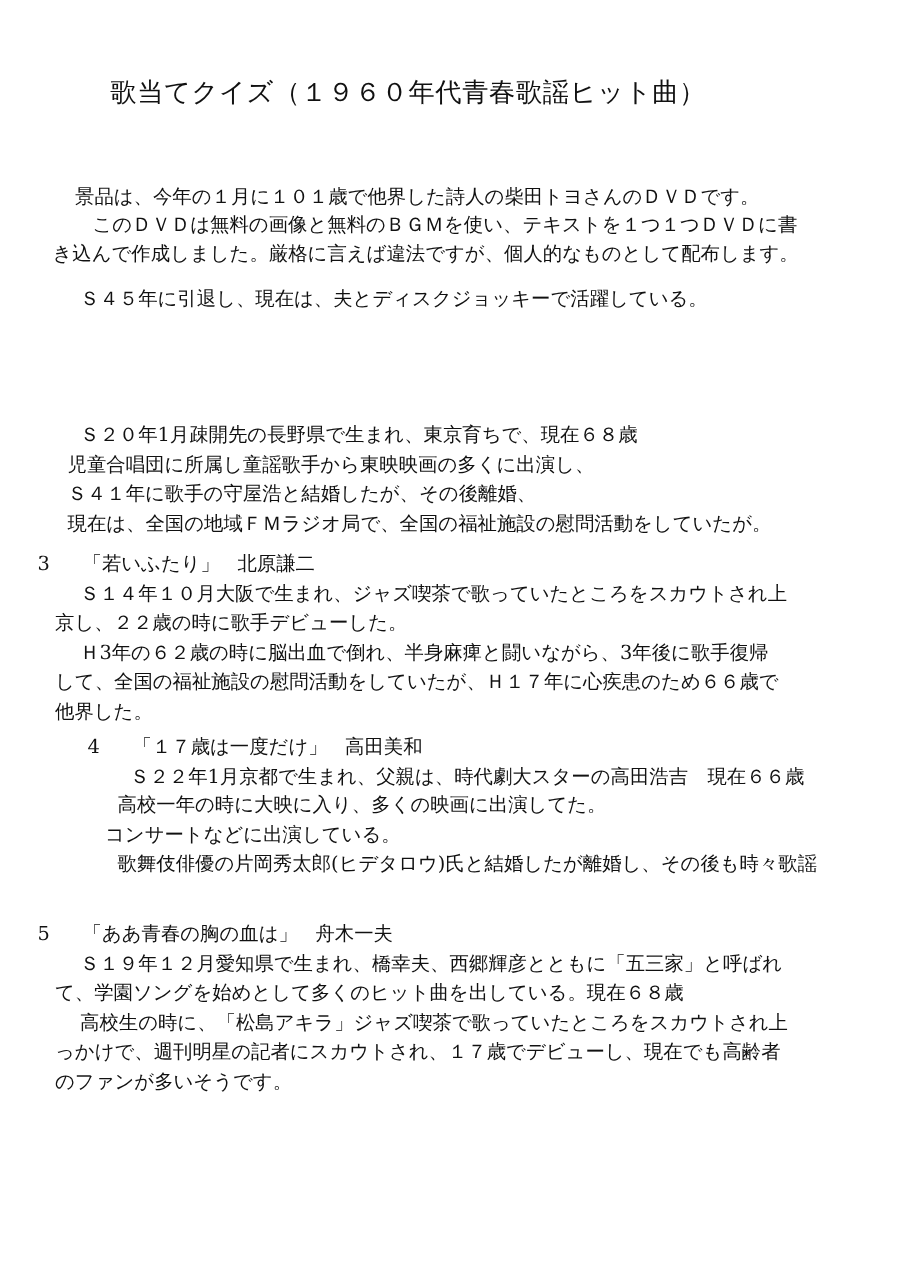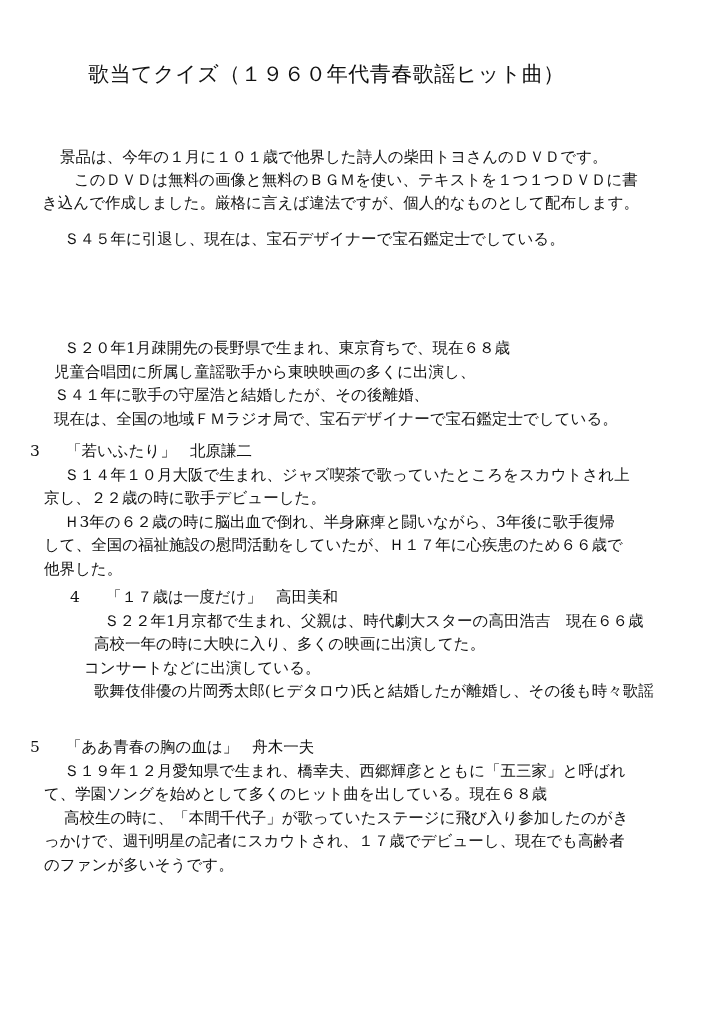--- a/index.html
+++ b/index.html
@@ -77,28 +77,28 @@
 
 <div class="page-title">歌当てクイズ（１９６０年代青春歌謡ヒット曲）</div>
 
 <div class="intro">
   <span class="line indent1">景品は、今年の１月に１０１歳で他界した詩人の柴田トヨさんのＤＶＤです。</span>
   <span class="line indent2">このＤＶＤは無料の画像と無料のＢＧＭを使い、テキストを１つ１つＤＶＤに書</span>
   <span class="line">き込んで作成しました。厳格に言えば違法ですが、個人的なものとして配布します。</span>
 </div>
 
 <div class="section" style="top:228px;">
-  <span class="body-line p-first">Ｓ４５年に引退し、現在は、宝石デザイナーで宝石鑑定士でしている。</span>
+  <span class="body-line p-first">Ｓ４５年に引退し、現在は、夫とディスクジョッキーで活躍している。</span>
 </div>
 
 <div class="section" style="top:337px;">
   <span class="body-line p-first">Ｓ２０年1月疎開先の長野県で生まれ、東京育ちで、現在６８歳</span>
   <span class="body-line p-plain">児童合唱団に所属し童謡歌手から東映映画の多くに出演し、</span>
   <span class="body-line p-plain">Ｓ４１年に歌手の守屋浩と結婚したが、その後離婚、</span>
-  <span class="body-line p-plain">現在は、全国の地域ＦＭラジオ局で、宝石デザイナーで宝石鑑定士でしている。</span>
+  <span class="body-line p-plain">現在は、全国の地域ＦＭラジオ局で、全国の福祉施設の慰問活動をしていたが。</span>
 </div>
 
 <div class="section" style="top:440px;">
   <span class="sec-head">
     <span class="sec-num">3</span><span class="sec-song">「若いふたり」</span><span class="sec-artist">北原謙二</span>
   </span>
   <span class="body-line p-first">Ｓ１４年１０月大阪で生まれ、ジャズ喫茶で歌っていたところをスカウトされ上</span>
   <span class="body-line p-cont">京し、２２歳の時に歌手デビューした。</span>
   <span class="body-line p-first">Ｈ3年の６２歳の時に脳出血で倒れ、半身麻痺と闘いながら、3年後に歌手復帰</span>
   <span class="body-line p-cont">して、全国の福祉施設の慰問活動をしていたが、Ｈ１７年に心疾患のため６６歳で</span>
@@ -114,16 +114,16 @@
   <span class="body-line p-cont">コンサートなどに出演している。</span>
   <span class="body-line p-plain">歌舞伎俳優の片岡秀太郎(ヒデタロウ)氏と結婚したが離婚し、その後も時々歌謡</span>
 </div>
 
 <div class="section" style="top:736px;">
   <span class="sec-head">
     <span class="sec-num">5</span><span class="sec-song">「ああ青春の胸の血は」</span><span class="sec-artist">舟木一夫</span>
   </span>
   <span class="body-line p-first">Ｓ１９年１２月愛知県で生まれ、橋幸夫、西郷輝彦とともに「五三家」と呼ばれ</span>
   <span class="body-line p-cont">て、学園ソングを始めとして多くのヒット曲を出している。現在６８歳</span>
-  <span class="body-line p-first">高校生の時に、「本間千代子」が歌っていたステージに飛び入り参加したのがき</span>
+  <span class="body-line p-first">高校生の時に、「松島アキラ」ジャズ喫茶で歌っていたところをスカウトされ上</span>
   <span class="body-line p-cont">っかけで、週刊明星の記者にスカウトされ、１７歳でデビューし、現在でも高齢者</span>
   <span class="body-line p-cont">のファンが多いそうです。</span>
 </div>
 
 </body></html>

